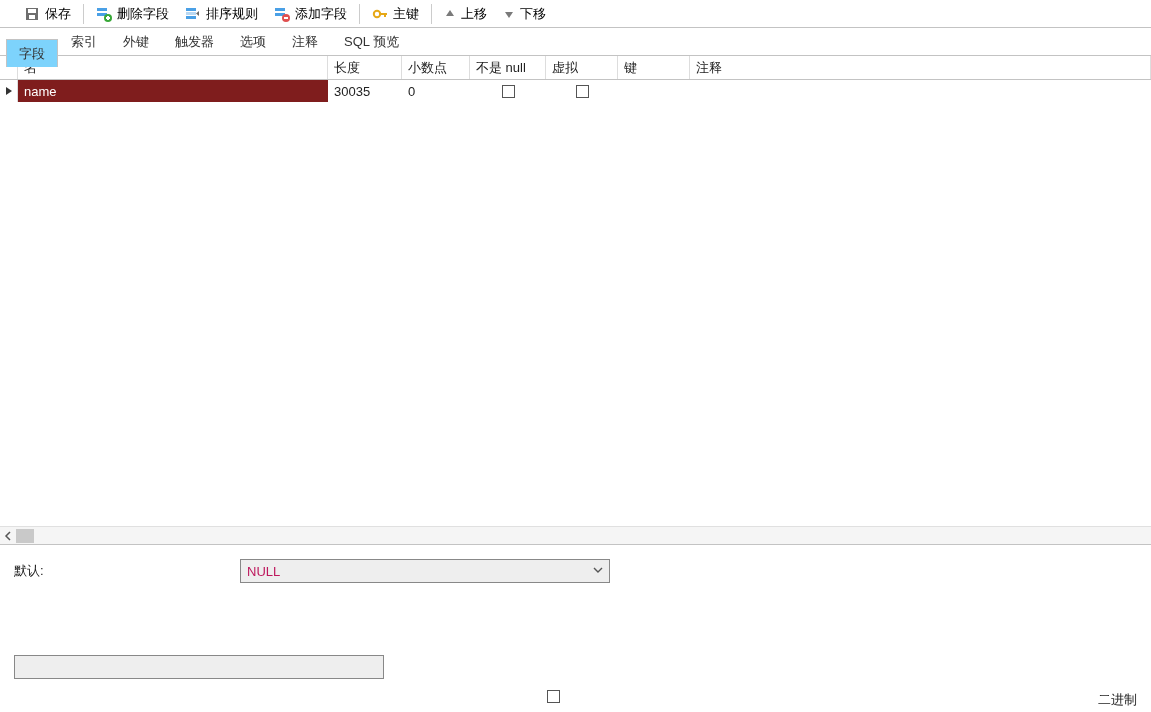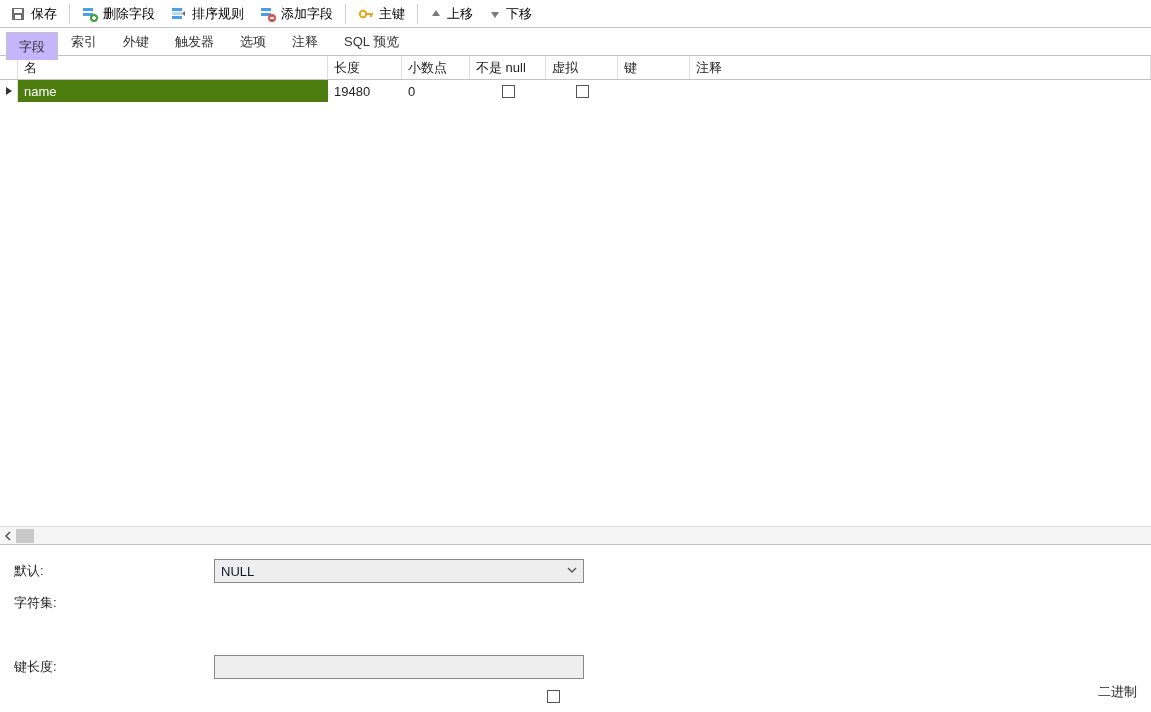--- a/index.html
+++ b/index.html
@@ -1,51 +1,51 @@
 <!DOCTYPE html>
 <html><head>
 <meta charset="utf-8">
 <style>
 html,body{margin:0;padding:0;width:1151px;height:712px;font-family:"Microsoft YaHei","Segoe UI",Arial,sans-serif;font-size:13px;color:#222;background:#fff;overflow:hidden}
 *{box-sizing:border-box}
-.toolbar{height:28px;border-bottom:1px solid #c3c3c3;background:#fff;display:flex;align-items:center;padding:0 2px;gap:0}
+.toolbar{height:28px;border-bottom:1px solid #c3c3c3;background:#fff;display:flex;align-items:center;padding:0 16px;gap:0}
 .tbtn{display:flex;align-items:center;height:26px;padding:0 8px;gap:5px;border:none;background:transparent;font:inherit;cursor:pointer}
 .sep{width:1px;height:20px;background:#ccc;margin:0 4px}
 .ico{display:inline-flex;align-items:center;justify-content:center}
 .tabs{height:28px;border-bottom:1px solid #c3c3c3;display:flex;align-items:flex-end;padding-left:6px}
 .tab{padding:5px 12px 4px;border:1px solid transparent;border-bottom:none;cursor:pointer;color:#333}
-.tab.active{border-color:#c3c3c3;background:#c4b5fd;position:relative;top:5px}
+.tab.active{border-color:#c3c3c3;background:#7dd3fc;position:relative;top:12px}
 .grid-head{height:24px;display:flex;border-bottom:1px solid #c3c3c3;background:#fff}
 .rowhdr{width:18px;border-right:1px solid #ddd;background:#fff}
 .col{display:flex;align-items:center;padding:0 6px;border-right:1px solid #ddd;overflow:hidden;white-space:nowrap}
 .c-name{width:310px}
 .c-type{width:188px}
 .c-len{width:74px}
 .c-dec{width:68px}
 .c-nn{width:76px;justify-content:flex-start}
 .c-virt{width:72px;justify-content:flex-start}
 .c-key{width:72px}
 .c-com{flex:1}
 .grid-body{position:relative;height:446px;overflow:hidden}
 .grid-row{height:22px;display:flex}
 .grid-row .rowhdr{display:flex;align-items:center;justify-content:center;color:#444}
 .cell{display:flex;align-items:center;padding:0 6px;overflow:hidden;white-space:nowrap}
-.cell.sel{background:#4d7c0f;color:#fff}
+.cell.sel{background:#7f1d1d;color:#fff}
 .chk{width:13px;height:13px;border:1px solid #555;background:#fff;margin:auto}
 .hscroll{height:18px;background:#f5f5f5;display:flex;align-items:center;border-top:1px solid #e0e0e0}
 .hs-arrow{width:16px;height:16px;display:flex;align-items:center;justify-content:center;color:#555}
 .hs-thumb{width:18px;height:14px;background:#c9c9c9}
 .props{border-top:1px solid #c3c3c3;padding:10px 14px 0}
 .prow{display:flex;align-items:center;height:32px}
-.plabel{width:200px}
+.plabel{width:226px}
 .pselect{width:370px;height:24px;border:1px solid #888;background:#fff;padding:0 20px 0 6px;display:flex;align-items:center;position:relative}
-.pselect.disabled{background:#eee;color:#0f172a}
+.pselect.disabled{background:#eee;color:#be185d}
 .pselect .caret{position:absolute;right:6px;top:4px}
 .pinput{width:370px;height:24px;border:1px solid #888;background:#eee;padding:0 6px;display:flex;align-items:center}
-.chkrow{display:flex;align-items:flex-start;height:26px;gap:6px}
+.chkrow{display:flex;align-items:flex-end;height:26px;gap:6px}
 svg{display:block}
 </style>
 </head>
 <body>
 
 <div class="toolbar">
   <button class="tbtn">
     <span class="ico">
         <svg width="16" height="16">
           <rect x="2" y="2" width="12" height="12" fill="#6e6e6e"></rect>
@@ -142,21 +142,21 @@
 </div>
 
 <div class="grid-body">
   <div class="grid-row">
     <div class="rowhdr">
       <svg width="8" height="10">
           <path d="M1 1 L7 5 L1 9 Z" fill="#333"></path>
         </svg>
     </div>
     <div class="cell c-name sel">name</div>
-    <div class="cell c-len">19480</div>
+    <div class="cell c-len">30035</div>
     <div class="cell c-dec">0</div>
     <div class="cell c-nn" style="justify-content:center">
         <span class="chk"></span>
       </div>
     <div class="cell c-virt" style="justify-content:center">
         <span class="chk"></span>
       </div>
     <div class="cell c-key"></div>
     <div class="cell c-com"></div>
   </div>
@@ -177,26 +177,24 @@
     <div class="pselect disabled">
       <span>NULL</span>
       <span class="caret">
           <svg width="10" height="12">
             <path d="M1 4 L5 8 L9 4" fill="none" stroke="#555" stroke-width="1.4"></path>
           </svg>
         </span>
     </div>
   </div>
   <div class="prow">
-    <div class="plabel">字符集:</div>
-  </div>
-  <div class="prow">
-  </div>
-  <div class="prow">
-    <div class="plabel">键长度:</div>
+  </div>
+  <div class="prow">
+  </div>
+  <div class="prow">
     <div class="pinput">
       <span></span>
     </div>
   </div>
   <div class="chkrow">
     <span class="chk"></span>
     <span>二进制</span>
   </div>
 </div>
 

